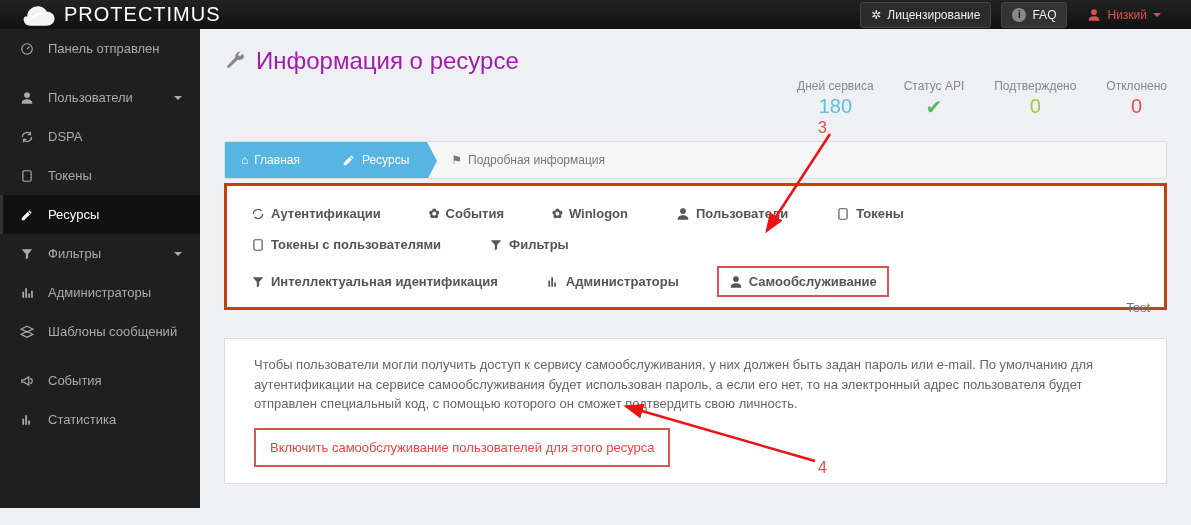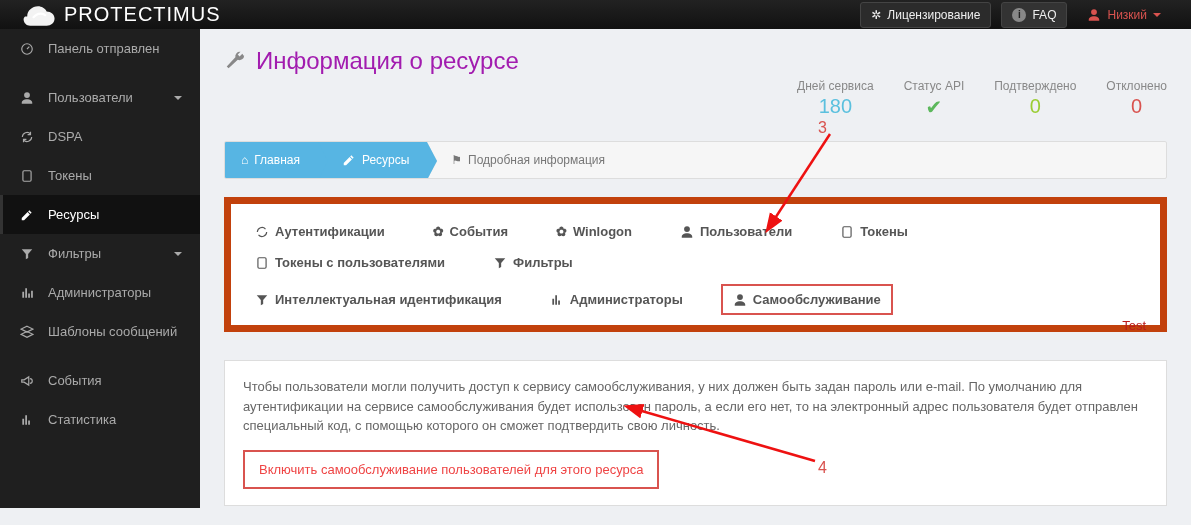--- a/index.html
+++ b/index.html
@@ -38,27 +38,27 @@
 
   
   .crumb { margin-top: 22px; background:#f6f6f6; border:1px solid #ddd; border-radius:2px; display:flex; align-items:center; height:38px; overflow:hidden; }
   .crumb .seg { position:relative; padding: 0 18px 0 24px; height:100%; display:flex; align-items:center; gap:6px; font-size:12px; color:#777; }
   .crumb .seg.blue { background:#57b5e3; color:#fff; }
   .crumb .seg.blue::after { content:""; position:absolute; right:-10px; top:0; width:0;height:0; border-top:19px solid transparent; border-bottom:19px solid transparent; border-left:10px solid #57b5e3; z-index:2;}
   .crumb .seg:first-child { padding-left:16px; }
   .crumb .seg:not(.blue)::before { content:""; position:absolute; left:0; top:0; width:0;height:0; border-top:19px solid transparent; border-bottom:19px solid transparent; border-left:10px solid #ddd; z-index:1;}
 
   
-  .tabs { margin-top: 18px; background:#fff; border:7px solid #c2410c; padding: 14px 14px 10px; display:flex; flex-wrap:wrap; gap: 4px 28px; align-items:center; position:relative;}
+  .tabs { margin-top: 4px; background:#fff; border:3px solid #c2410c; padding: 14px 14px 10px; display:flex; flex-wrap:wrap; gap: 4px 28px; align-items:center; position:relative;}
   .tab { display:flex; align-items:center; gap:6px; color:#555; font-size:13px; font-weight:bold; padding:6px 10px; cursor:pointer; }
   .tab.sel { border:2px solid #d9534f; }
-  .resname { position:absolute; right:14px; bottom:-8px; color:#b91c1c; font-size:13px; }
-
-  
-  .panel { margin-top:28px; background:#fff; border:1px solid #ddd; padding:16px 18px; color:#666; line-height:1.5; }
+  .resname { position:absolute; right:14px; bottom:-8px; color:#737373; font-size:13px; }
+
+  
+  .panel { margin-top:28px; background:#fff; border:1px solid #ddd; padding:16px 29px; color:#666; line-height:1.5; }
   .enable-link { display:inline-block; margin-top:14px; padding:8px 14px; border:2px solid #d9534f; color:#ef4444; cursor:pointer; font-size:13px; }
 
   
   .ann { position:absolute; color:#d9534f; font-size:16px; font-weight:400; pointer-events:none; }
   svg.arrow { position:absolute; pointer-events:none; }
 
   .ico-svg { width:14px; height:14px; fill:currentColor; vertical-align:middle; }
 </style>
 </head>
 <body>

